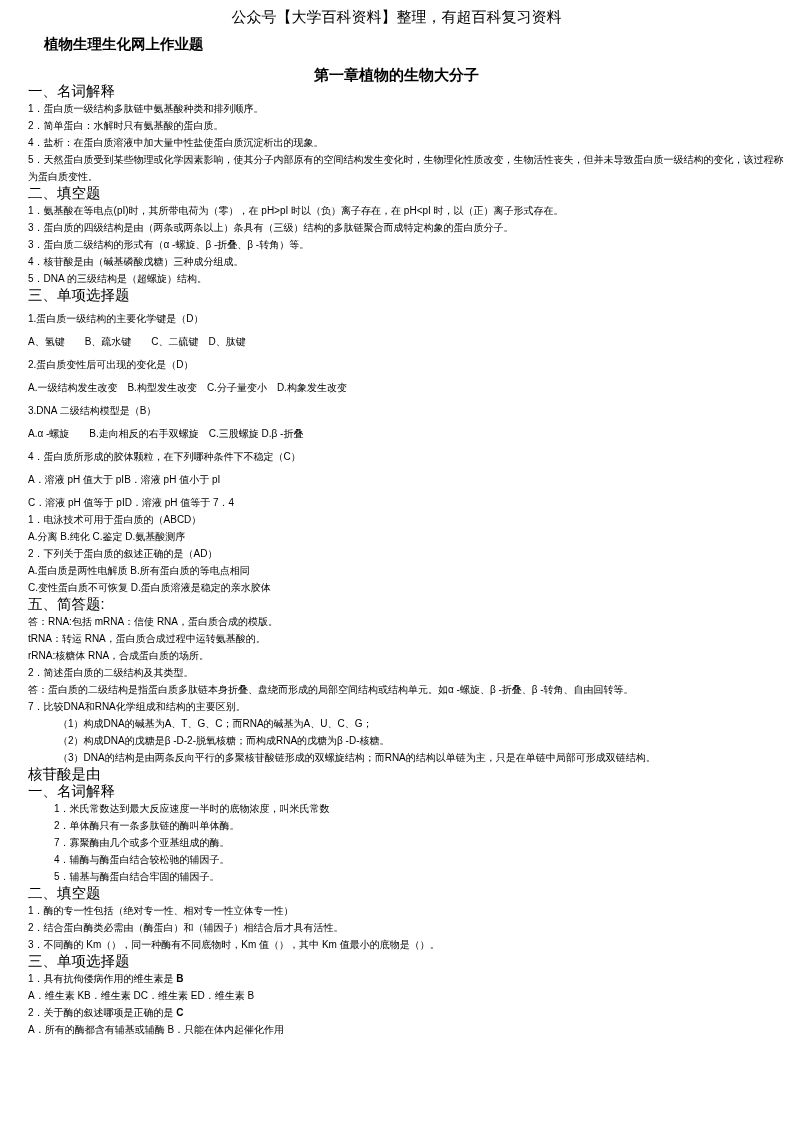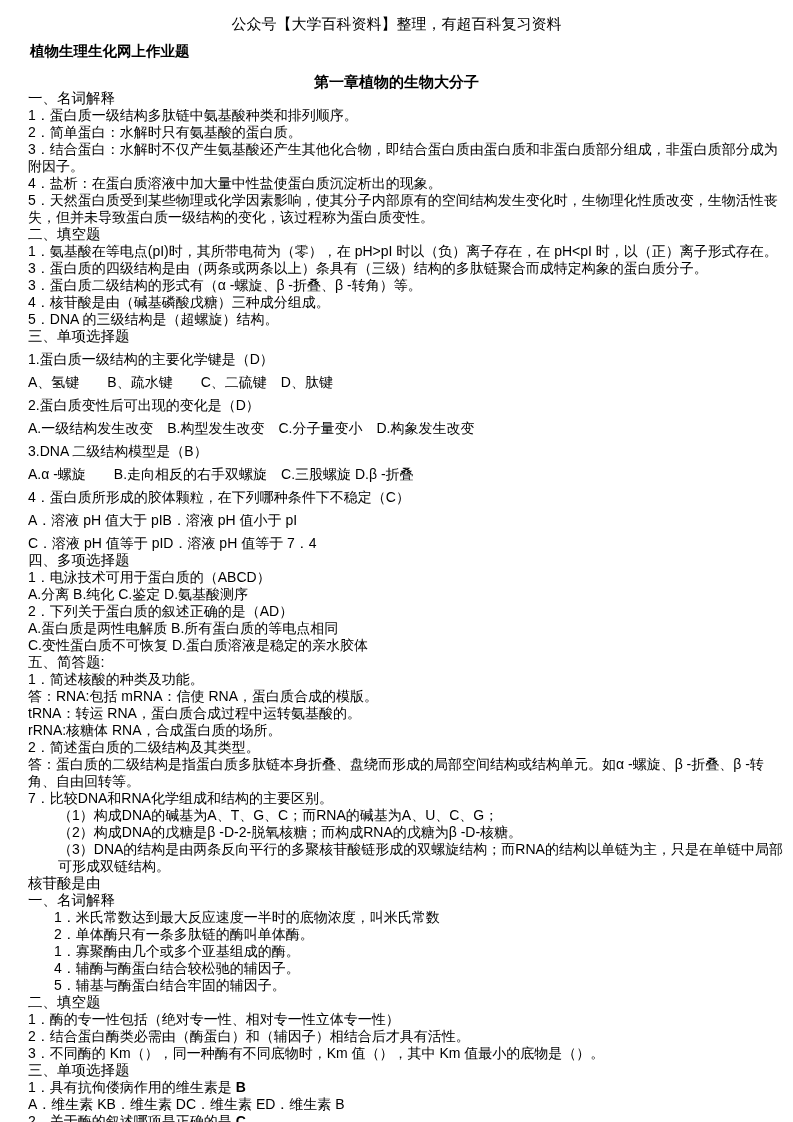--- a/index.html
+++ b/index.html
@@ -14,29 +14,29 @@
   .page {
     box-sizing: border-box;
     width: 793px;
     height: 1122px;
     padding: 6px 6px 0 28px;
   }
   .header-note {
     font-family: "Liberation Serif", "DejaVu Serif", serif;
     font-size: 15px;
     text-align: center;
-    margin: 9px 22px 8px 0;
+    margin: 2px 22px 8px 0;
   }
   .doc-title {
     font-weight: bold;
     font-size: 14.5px;
-    margin: 0 0 1px 2px;
+    margin: 0 0 1px 16px;
   }
   .line {
-    font-size: 14px;
+    font-size: 10px;
     line-height: 17px;
   }
   .line.ct {           
     font-weight: bold;
     font-size: 15px;
     text-align: center;
     margin-right: 22px;
     margin-top: 12px;
   }
   .line.h {            
@@ -57,61 +57,58 @@
 <body>
 
 <div class="page">
   <div class="header-note">公众号【大学百科资料】整理，有超百科复习资料</div>
   <div class="doc-title">植物生理生化网上作业题</div>
   <div class="doc-body">
       <div class="line ct">第一章植物的生物大分子</div>
       <div class="line h">一、名词解释</div>
       <div class="line">1．蛋白质一级结构多肽链中氨基酸种类和排列顺序。</div>
       <div class="line">2．简单蛋白：水解时只有氨基酸的蛋白质。</div>
-      <div class="line">3．结合蛋白：水解时不仅产生氨基酸还产生其他化合物，即结合蛋白质由蛋白质和非蛋白质部分组成，非蛋白质部分成为附因子。</div>
       <div class="line">4．盐析：在蛋白质溶液中加大量中性盐使蛋白质沉淀析出的现象。</div>
       <div class="line">5．天然蛋白质受到某些物理或化学因素影响，使其分子内部原有的空间结构发生变化时，生物理化性质改变，生物活性丧失，但并未导致蛋白质一级结构的变化，该过程称为蛋白质变性。</div>
       <div class="line h">二、填空题</div>
       <div class="line">1．氨基酸在等电点(pI)时，其所带电荷为（零），在 pH&gt;pI 时以（负）离子存在，在 pH&lt;pI 时，以（正）离子形式存在。</div>
       <div class="line">3．蛋白质的四级结构是由（两条或两条以上）条具有（三级）结构的多肽链聚合而成特定构象的蛋白质分子。</div>
       <div class="line">3．蛋白质二级结构的形式有（α -螺旋、β -折叠、β -转角）等。</div>
       <div class="line">4．核苷酸是由（碱基磷酸戊糖）三种成分组成。</div>
       <div class="line">5．DNA 的三级结构是（超螺旋）结构。</div>
       <div class="line h">三、单项选择题</div>
       <div class="line sp">1.蛋白质一级结构的主要化学键是（D）</div>
       <div class="line sp">A、氢键　　B、疏水键　　C、二硫键　D、肽键</div>
       <div class="line sp">2.蛋白质变性后可出现的变化是（D）</div>
       <div class="line sp">A.一级结构发生改变　B.构型发生改变　C.分子量变小　D.构象发生改变</div>
       <div class="line sp">3.DNA 二级结构模型是（B）</div>
       <div class="line sp">A.α -螺旋　　B.走向相反的右手双螺旋　C.三股螺旋 D.β -折叠</div>
       <div class="line sp">4．蛋白质所形成的胶体颗粒，在下列哪种条件下不稳定（C）</div>
       <div class="line sp">A．溶液 pH 值大于 pIB．溶液 pH 值小于 pI</div>
       <div class="line sp">C．溶液 pH 值等于 pID．溶液 pH 值等于 7．4</div>
-      <div class="line h">四、多项选择题</div>
       <div class="line">1．电泳技术可用于蛋白质的（ABCD）</div>
       <div class="line">A.分离 B.纯化 C.鉴定 D.氨基酸测序</div>
       <div class="line">2．下列关于蛋白质的叙述正确的是（AD）</div>
       <div class="line">A.蛋白质是两性电解质 B.所有蛋白质的等电点相同</div>
       <div class="line">C.变性蛋白质不可恢复 D.蛋白质溶液是稳定的亲水胶体</div>
       <div class="line h">五、简答题:</div>
-      <div class="line">1．简述核酸的种类及功能。</div>
       <div class="line">答：RNA:包括 mRNA：信使 RNA，蛋白质合成的模版。</div>
       <div class="line">tRNA：转运 RNA，蛋白质合成过程中运转氨基酸的。</div>
       <div class="line">rRNA:核糖体 RNA，合成蛋白质的场所。</div>
       <div class="line">2．简述蛋白质的二级结构及其类型。</div>
       <div class="line">答：蛋白质的二级结构是指蛋白质多肽链本身折叠、盘绕而形成的局部空间结构或结构单元。如α -螺旋、β -折叠、β -转角、自由回转等。</div>
       <div class="line">7．比较DNA和RNA化学组成和结构的主要区别。</div>
       <div class="line i1">（1）构成DNA的碱基为A、T、G、C；而RNA的碱基为A、U、C、G；</div>
       <div class="line i1">（2）构成DNA的戊糖是β -D-2-脱氧核糖；而构成RNA的戊糖为β -D-核糖。</div>
       <div class="line i1">（3）DNA的结构是由两条反向平行的多聚核苷酸链形成的双螺旋结构；而RNA的结构以单链为主，只是在单链中局部可形成双链结构。</div>
       <div class="line h">核苷酸是由</div>
       <div class="line h">一、名词解释</div>
       <div class="line i2">1．米氏常数达到最大反应速度一半时的底物浓度，叫米氏常数</div>
       <div class="line i2">2．单体酶只有一条多肽链的酶叫单体酶。</div>
-      <div class="line i2">1．寡聚酶由几个或多个亚基组成的酶。</div>
+      <div class="line i2">7．寡聚酶由几个或多个亚基组成的酶。</div>
       <div class="line i2">4．辅酶与酶蛋白结合较松驰的辅因子。</div>
       <div class="line i2">5．辅基与酶蛋白结合牢固的辅因子。</div>
       <div class="line h">二、填空题</div>
       <div class="line">1．酶的专一性包括（绝对专一性、相对专一性立体专一性）</div>
       <div class="line">2．结合蛋白酶类必需由（酶蛋白）和（辅因子）相结合后才具有活性。</div>
       <div class="line">3．不同酶的 Km（），同一种酶有不同底物时，Km 值（），其中 Km 值最小的底物是（）。</div>
       <div class="line h">三、单项选择题</div>
       <div class="line">1．具有抗佝偻病作用的维生素是 <b>B</b></div>
       <div class="line">A．维生素 KB．维生素 DC．维生素 ED．维生素 B</div>
       <div class="line">2．关于酶的叙述哪项是正确的是 <b>C</b></div>

